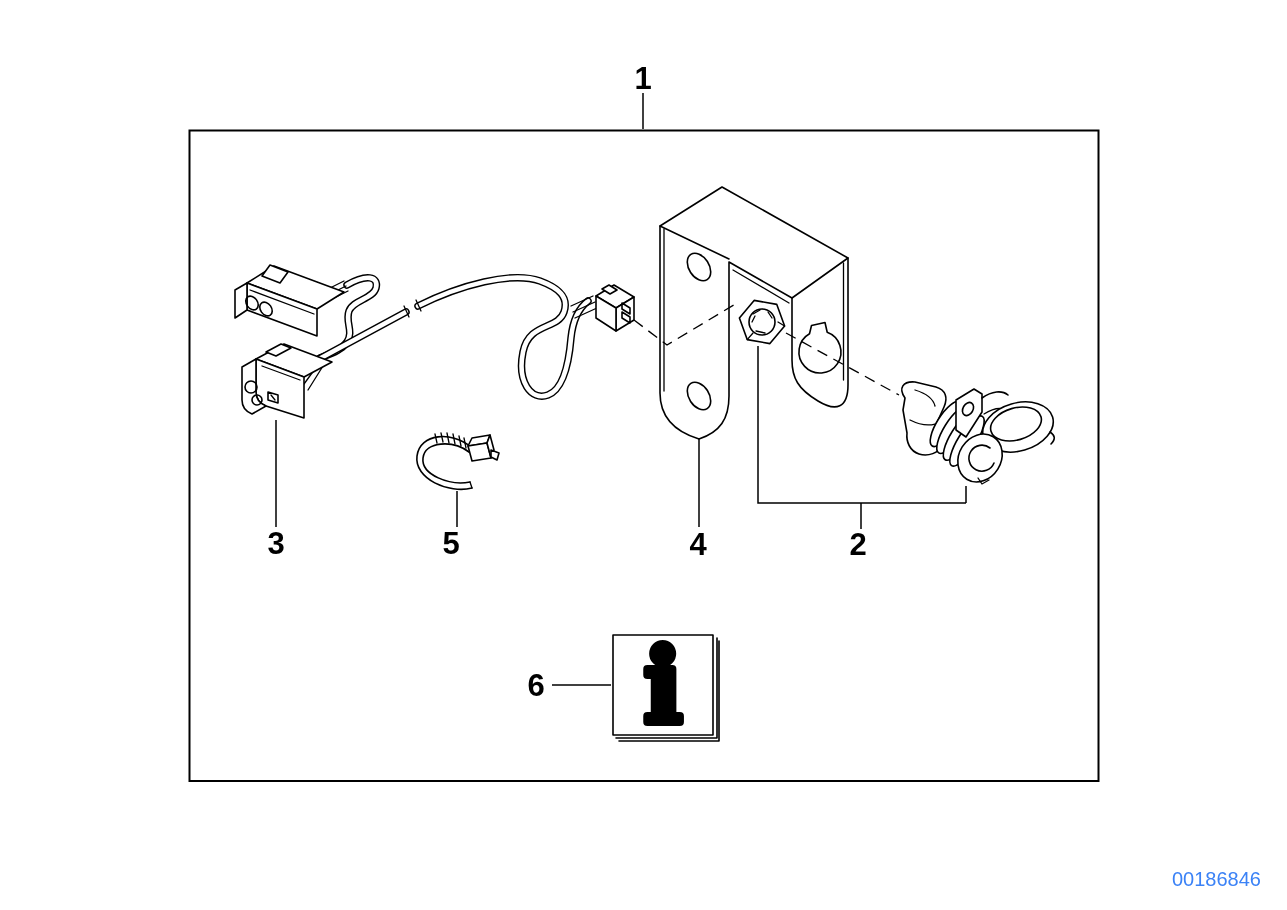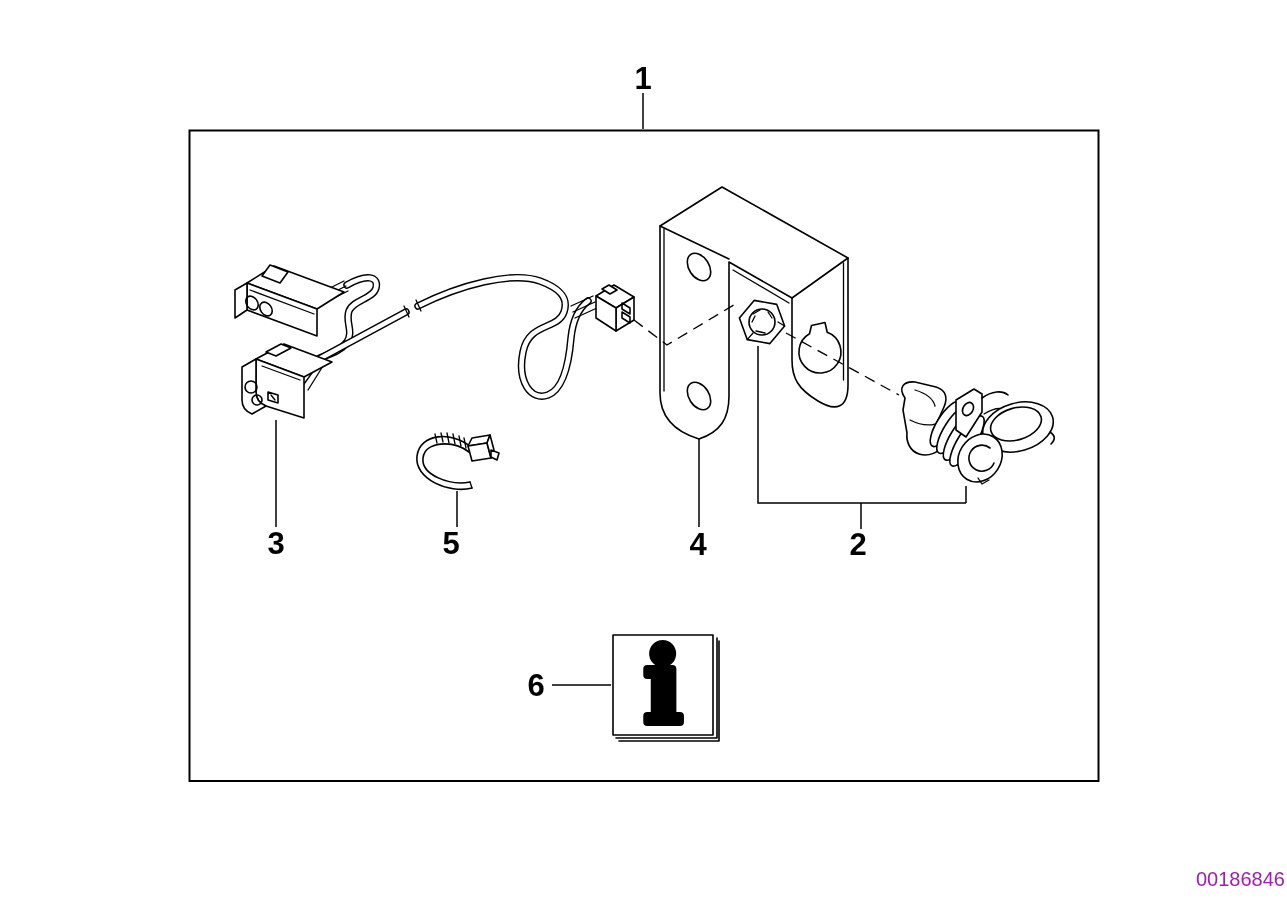--- a/index.html
+++ b/index.html
@@ -13,23 +13,23 @@
   .diagram-svg{position:absolute;left:0;top:0;}
   .callout{
     position:absolute;
     transform:translate(-50%,-50%);
     font:bold 31px "Liberation Sans",sans-serif;
     color:#000;
     white-space:nowrap;
   }
   .doc-number{
     position:absolute;
-    left:1196px;top:868px;
+    left:1172px;top:868px;
     font:20px "Liberation Sans",sans-serif;
-    color:#a21caf;
+    color:#3b82f6;
     white-space:nowrap;
   }
   
   .ln{fill:none;stroke:#000;stroke-width:1.6;stroke-linecap:round;stroke-linejoin:round;}
   .ln2{fill:none;stroke:#000;stroke-width:2;stroke-linecap:butt;stroke-linejoin:miter;}
   .face{fill:#fff;stroke:#000;stroke-width:1.6;stroke-linejoin:round;}
   .tube-o{fill:none;stroke:#000;stroke-width:7.5;stroke-linecap:round;}
   .tube-i{fill:none;stroke:#fff;stroke-width:4.6;stroke-linecap:round;}
   .thin{fill:none;stroke:#000;stroke-width:1.3;stroke-linecap:round;}
   .leader{fill:none;stroke:#000;stroke-width:1.5;}

